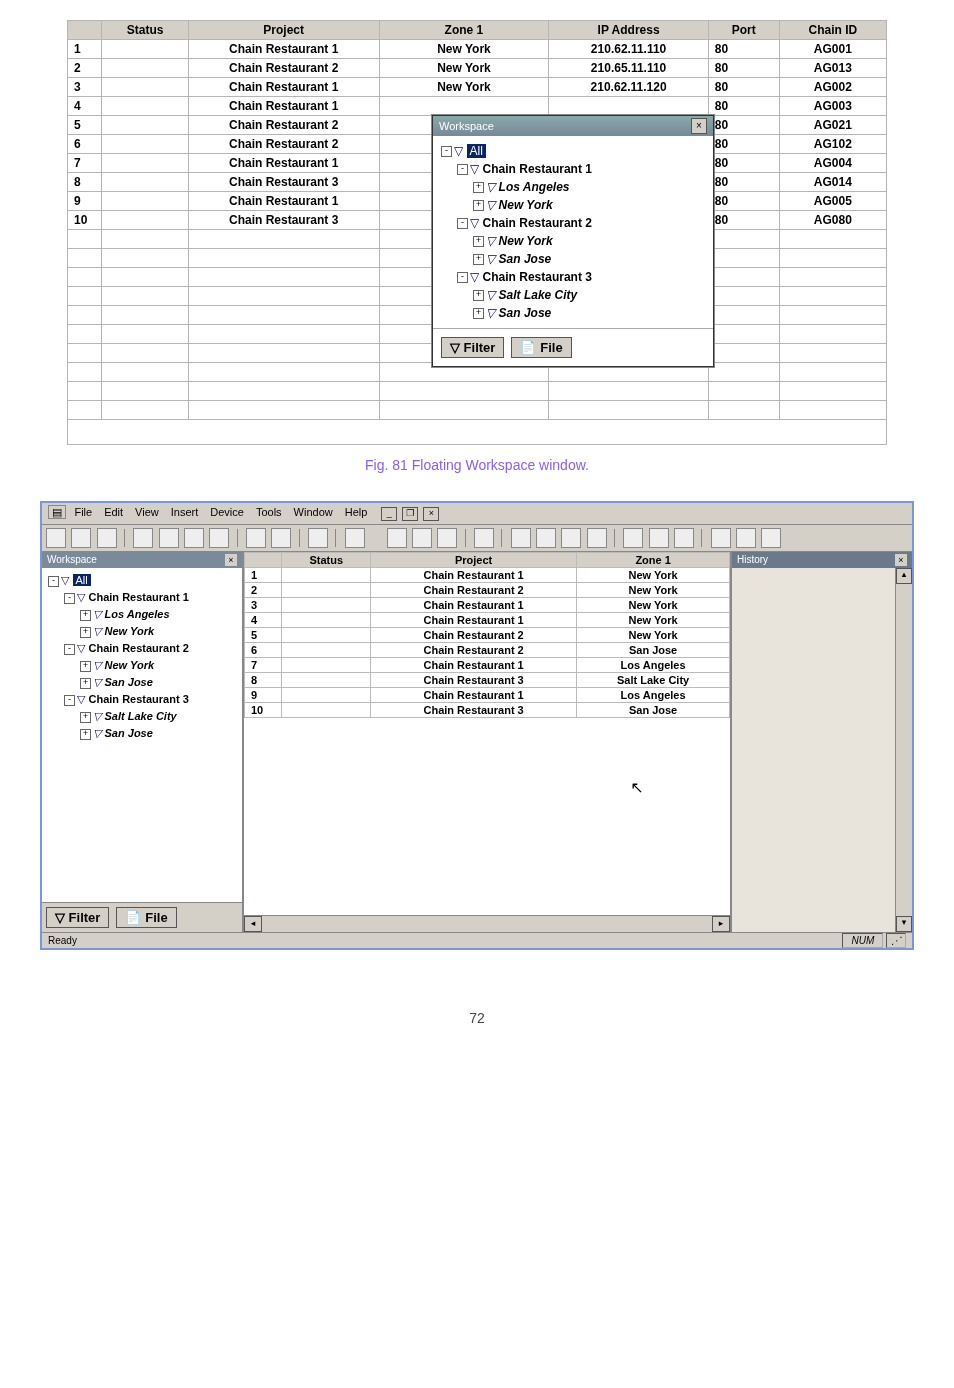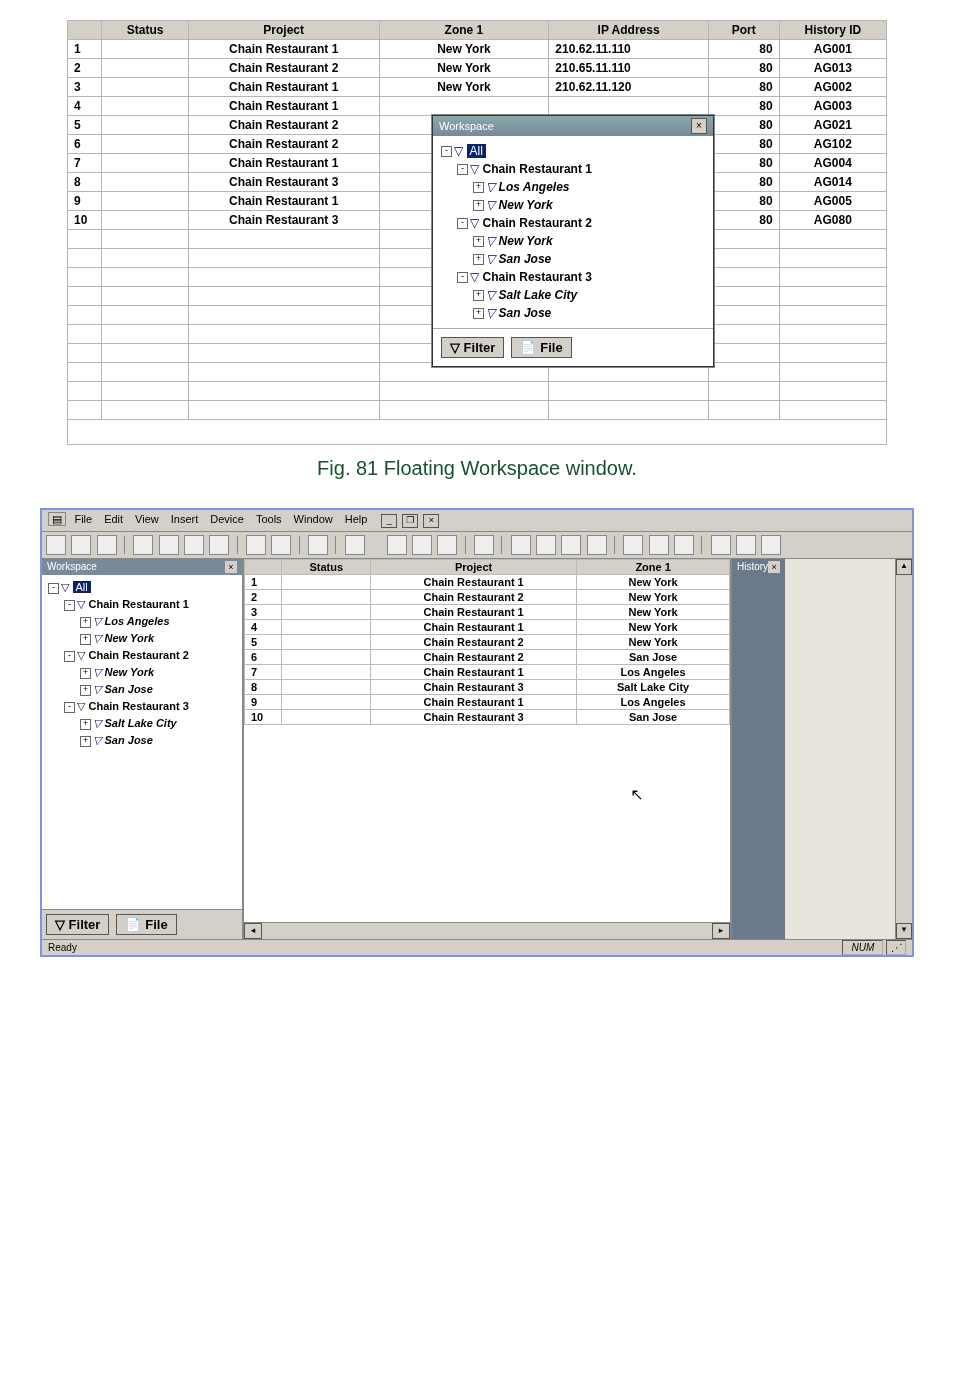--- a/index.html
+++ b/index.html
@@ -5,24 +5,24 @@
   html,body{margin:0;padding:0;background:#fff;font-family:Verdana,Arial,sans-serif;font-size:11px;color:#000;}
   .page{width:954px;margin:0 auto;padding:20px 40px 60px;box-sizing:border-box;}
   
   .fig81{border:1px solid #7b7b7b;border-collapse:collapse;width:820px;margin:0 auto;position:relative;background:#fff;}
   .fig81 th,.fig81 td{border:1px solid #b5b5b5;padding:2px 6px;font-size:12px;font-weight:bold;white-space:nowrap;}
   .fig81 th{background:#d4d0c8;font-weight:bold;text-align:center;}
   .fig81 td.rownum{width:20px;text-align:left;}
   .fig81 td.status{width:70px;}
   .fig81 td.project{width:170px;text-align:center;}
   .fig81 td.zone{width:150px;text-align:center;}
-  .fig81 td.ip{width:140px;}
-  .fig81 td.port{width:55px;text-align:right;}
+  .fig81 td.ip{width:140px;text-align:center;}
+  .fig81 td.port{width:55px;text-align:left;}
   .fig81 td.dev{width:90px;text-align:center;}
-  .caption{text-align:center;font-family:Verdana,sans-serif;font-size:20px;color:#14532d;margin:12px 0 28px;}
+  .caption{text-align:center;font-family:Verdana,sans-serif;font-size:14px;color:#8b5cf6;margin:12px 0 28px;}
   .floatws{position:absolute;left:365px;top:95px;width:280px;background:#fff;border:1px solid #333;box-shadow:0 0 0 1px #888;}
   .floatws .titlebar{background:#7b8a9b;background:linear-gradient(#8aa,#789);color:#fff;font-size:11px;padding:2px 6px;display:flex;justify-content:space-between;align-items:center;}
   .floatws .titlebar .x{background:#d4d0c8;color:#000;width:14px;height:14px;line-height:14px;text-align:center;font-size:10px;border:1px solid #555;}
   .floatws .tree{padding:6px 8px;font-size:12px;line-height:18px;}
   .tree .node{white-space:nowrap;}
   .tree .i1{padding-left:16px;} .tree .i2{padding-left:32px;font-style:italic;}
   .tree .sq{display:inline-block;width:9px;height:9px;border:1px solid #666;line-height:7px;text-align:center;font-size:9px;margin-right:2px;vertical-align:middle;background:#fff;}
   .funnel{color:#006;}
   .floatws .btnrow{padding:8px;border-top:1px solid #aaa;}
   .winbtn{display:inline-block;border:1px solid #555;background:#d4d0c8;padding:2px 8px;font-size:13px;font-weight:bold;margin-right:4px;}
@@ -46,21 +46,21 @@
   .mainpane{flex:1;background:#fff;display:flex;flex-direction:column;}
   .grid82 th,.grid82 td{border:1px solid #bbb;padding:1px 6px;font-size:11px;font-weight:bold;white-space:nowrap;}
   .grid82{border-collapse:collapse;width:100%;}
   .grid82 th{background:#d4d0c8;text-align:center;}
   .grid82 td.rn{width:22px;}
   .grid82 td.pr{text-align:center;width:180px;}
   .grid82 td.zn{text-align:center;width:130px;}
   .cursor{font-size:16px;text-align:center;}
   .hscroll{height:16px;background:#d4d0c8;border-top:1px solid #888;display:flex;justify-content:space-between;}
   .hscroll .ar{width:16px;height:14px;border:1px solid #555;background:#d4d0c8;text-align:center;font-size:9px;line-height:12px;}
-  .histpane{width:180px;border-left:2px solid #888;background:#e8e4dc;display:flex;flex-direction:row;}
+  .histpane{width:180px;border-left:2px solid #888;background:#e8e4dc;display:flex;flex-direction:column;}
   .histpane .body{flex:1;}
   .statusbar{background:#d4d0c8;border-top:1px solid #888;font-size:10px;padding:2px 6px;display:flex;justify-content:space-between;}
   .statusbar .cell{border:1px inset #aaa;padding:1px 8px;background:#d4d0c8;font-style:italic;}
   .pnum{text-align:center;font-size:14px;color:#444;margin-top:60px;}
   .fig81wrap{position:relative;width:820px;margin:0 auto;}
 </style>
 </head>
 <body>
 
 <div class="page">
@@ -68,21 +68,21 @@
 <div class="fig81wrap">
 <table class="fig81">
   <thead>
           <tr id="f81head">
             <th style="width: 20px;"></th>
             <th>Status</th>
             <th>Project</th>
             <th>Zone 1</th>
             <th>IP Address</th>
             <th>Port</th>
-            <th>History ID</th>
+            <th>Chain ID</th>
           </tr>
         </thead>
   <tbody id="f81body">
           <tr>
             <td class="rownum">1</td>
             <td class="status"></td>
             <td class="project">Chain Restaurant 1</td>
             <td class="zone">New York</td>
             <td class="ip">210.62.11.110</td>
             <td class="port">80</td>
@@ -464,14 +464,15 @@
   <div class="statusbar">
     <span>Ready</span>
     <span>
       <span class="cell">NUM</span>
       <span class="cell" style="padding:1px 4px">⋰</span>
     </span>
   </div>
 </div>
 
 
+<div class="pnum">72</div>
 
 </div>
 
 </body></html>

